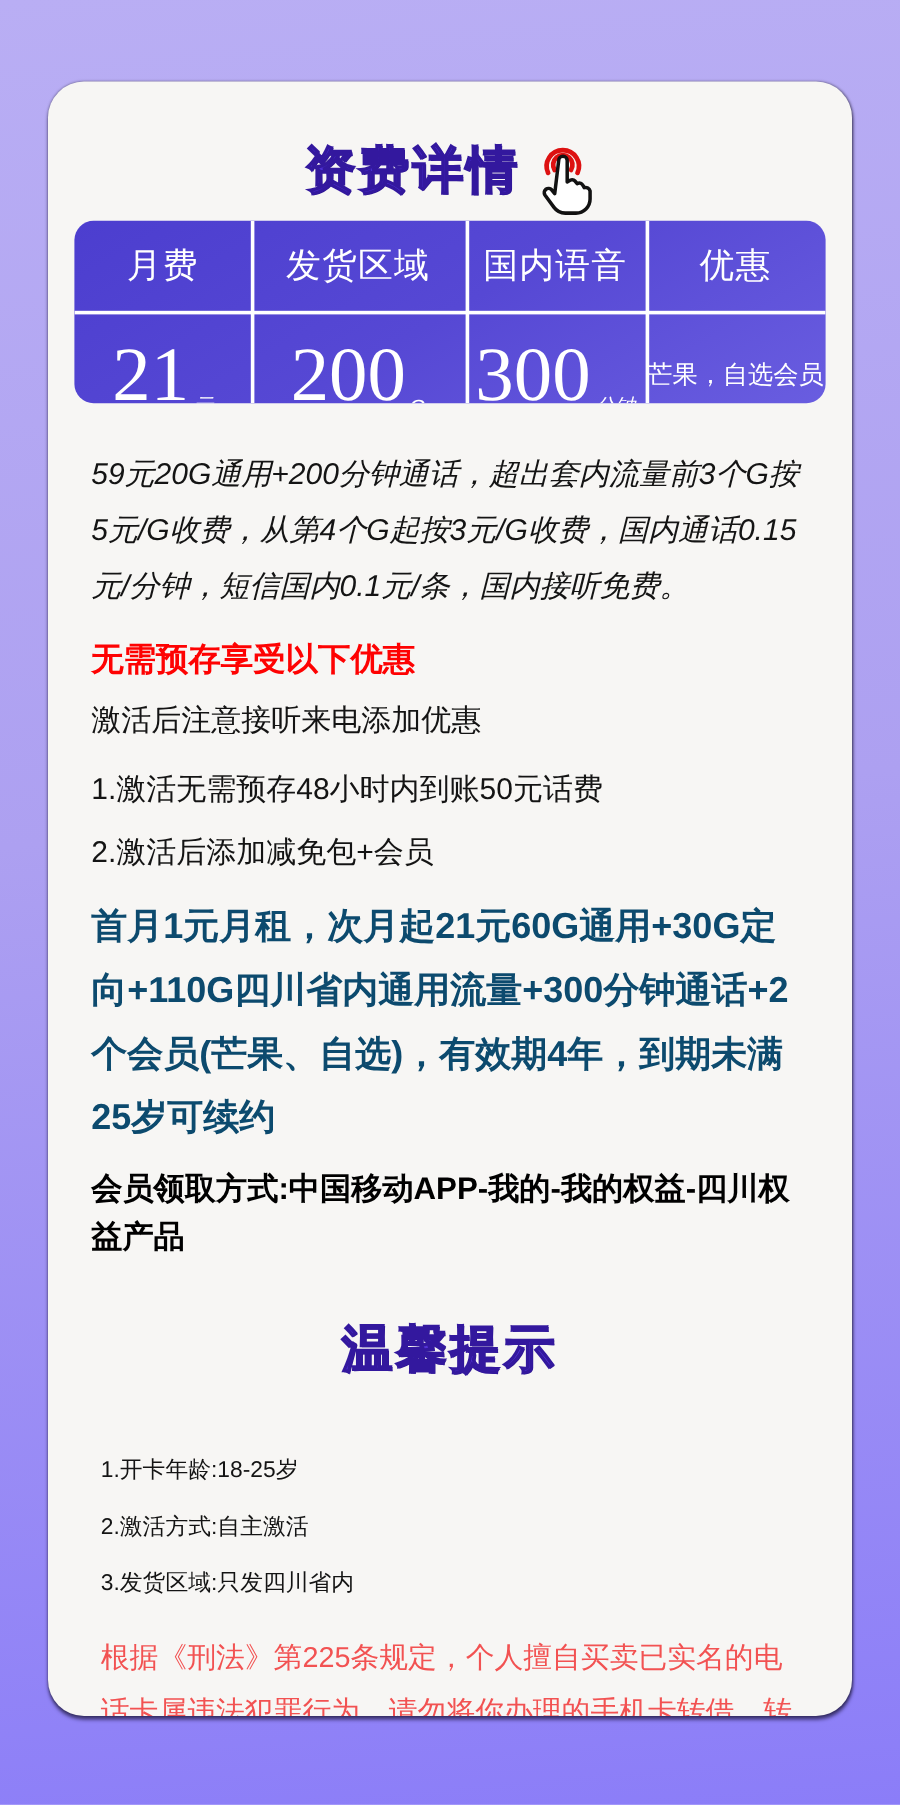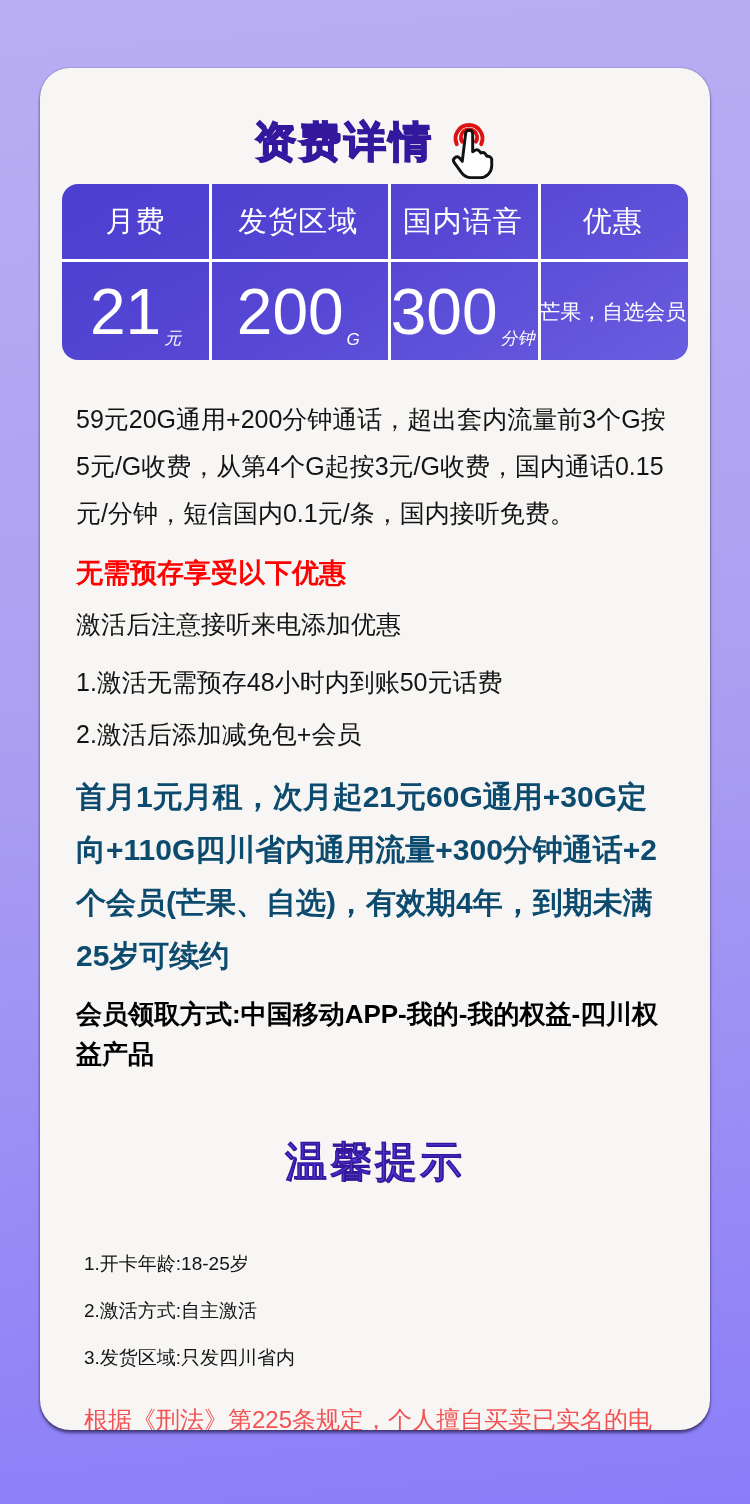--- a/index.html
+++ b/index.html
@@ -28,50 +28,50 @@
     font-size:42px; font-weight:900; letter-spacing:3px;
     color:#4b2ed2;
     -webkit-text-stroke:1.5px #33189e;
     text-shadow:1px 1px 0 #2c1490;
   }
   .tap-icon { margin-left:8px; transform:translateY(9px); }
   
   .price-table {
     position:relative;
     margin:20px 22px 0;
-    height:176px;
+    height:152px;
     border-radius:16px;
     overflow:hidden;
     background:linear-gradient(150deg,#4c3ecf 0%,#5648d4 50%,#695de0 100%);
     color:#fff;
   }
   .p-row { display:flex; width:100%; }
   .p-row.hdr { height:75px; }
   .p-row.val { height:105px; }
   .cell { display:flex; justify-content:center; align-items:center; }
   .c1 { width:23.5%; } .c2 { width:28.5%; } .c3 { width:24%; } .c4 { width:24%; }
   .hdr .cell { font-size:29px; letter-spacing:1px; }
-  .bignum { font-size:64px; font-family:Liberation Sans, sans-serif; line-height:1; }
+  .bignum { font-size:64px; font-family:Liberation Serif, serif; line-height:1; }
   .smallunit { font-size:17px; align-self:flex-end; margin:12px 0 14px 3px;font-style:italic; }
   .promo-cell { font-size:21px; letter-spacing:0; }
   .vline { position:absolute; top:0; bottom:0; width:3px; background:#fff; }
   .vl1 { left:23.5%; } .vl2 { left:52%; } .vl3 { left:76%; }
   .hline { position:absolute; left:0; right:0; top:75px; height:3px; background:#fff; }
   
   .txt { color:#141414; font-size:25px; line-height:47px; margin:0 36px; }
-  .plan-desc { margin-top:36px; }
+  .plan-desc { margin-top:36px;font-style:italic; }
   .benefit-heading { color:#fe0202; font-size:27px; font-weight:bold; margin:14px 36px 0; line-height:44px; }
   .benefit-note { margin-top:6px; }
   .benefit-item { margin-top:16px; line-height:36px; }
   .promo-detail { color:#0c4a6e; font-weight:bold; font-size:30px; line-height:53px; margin:18px 36px 0; }
   .member-claim { color:#000000; font-weight:bold; font-size:26px; line-height:40px; margin:12px 36px 0; }
   
   .tips-title {
-    text-align:center; margin-top:60px;
-    font-size:42px; font-weight:400; letter-spacing:3px;
+    text-align:center; margin-top:46px;
+    font-size:42px; font-weight:700; letter-spacing:3px;
     color:#5433d6;
     -webkit-text-stroke:1.5px #33189e;
     text-shadow:1px 1px 0 #2c1490;
   }
   .tips-list { margin:50px 44px 0; }
   .tip-item { color:#141414; font-size:19px; line-height:47px; }
   .legal, .apply-heading, .address-note {
     color:#f25252; font-size:24px; line-height:45px; margin:0 44px;
   }
   .legal { margin-top:16px; }

